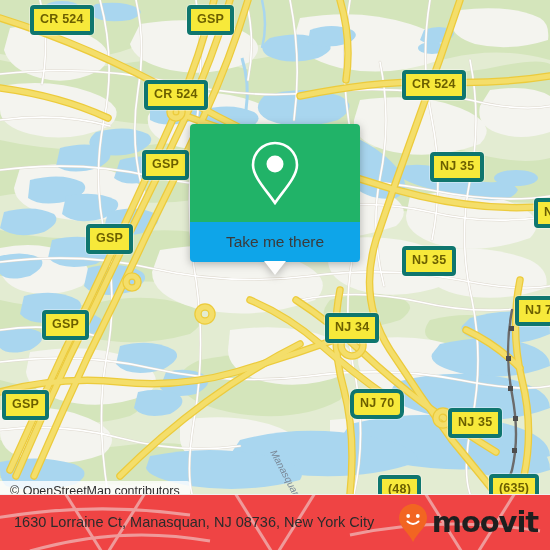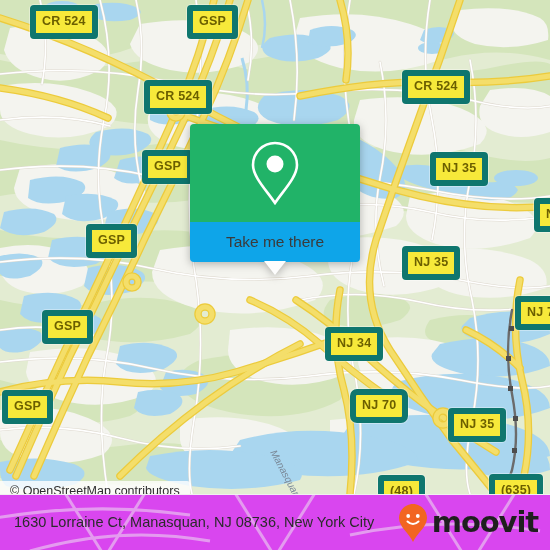--- a/index.html
+++ b/index.html
@@ -24,21 +24,21 @@
     width: 550px; height: 494px;
     overflow: hidden;
     background: #e3ecd2;
   }
   #map-svg { position: absolute; left: 0; top: 0; }
 
   
   .shield {
     position: absolute;
     background: #f7e93a;
-    border: 6px solid #0f766e;
+    border: 4px solid #0f766e;
     border-radius: 4px;
     color: #6b5f00;
     font-size: 12.5px;
     font-weight: bold;
     letter-spacing: .2px;
     line-height: 1;
     padding: 4px 6px 5px 6px;
     white-space: nowrap;
     font-family: "Liberation Sans", sans-serif;
     box-shadow: 0 0 0 1px rgba(255,255,255,.35);
@@ -106,21 +106,21 @@
     border-top-right-radius: 3px;
     border-bottom-right-radius: 3px;
     white-space: nowrap;
   }
 
   
   #footer {
     position: absolute;
     left: 0; top: 494px;
     width: 550px; height: 56px;
-    background: #d946ef;
+    background: #ef4444;
     overflow: hidden;
     border-top: 1px solid #f0f0f0;
   }
   #footer-watermark {
     position: absolute;
     left: 0; top: 0;
     opacity: .5;
   }
   #footer-inner {
     position: relative;
@@ -385,21 +385,21 @@
     <div class="shield" style="left:30px;  top:5px;">CR 524</div>
     <div class="shield" style="left:187px; top:5px;">GSP</div>
     <div class="shield" style="left:144px; top:80px;">CR 524</div>
     <div class="shield" style="left:402px; top:70px;">CR 524</div>
     <div class="shield" style="left:142px; top:150px;">GSP</div>
     <div class="shield" style="left:430px; top:152px;">NJ 35</div>
     <div class="shield" style="left:534px; top:198px;">NJ</div>
     <div class="shield" style="left:86px;  top:224px;">GSP</div>
     <div class="shield" style="left:402px; top:246px;">NJ 35</div>
     <div class="shield" style="left:42px;  top:310px;">GSP</div>
-    <div class="shield" style="left:325px; top:327px;text-align:right;">NJ 34</div>
+    <div class="shield" style="left:325px; top:313px;text-align:right;">NJ 34</div>
     <div class="shield" style="left:515px; top:296px;">NJ 71</div>
     <div class="shield" style="left:2px;   top:390px;">GSP</div>
     <div class="shield" style="left:350px; top:389px;border-radius:7px;">NJ 70</div>
     <div class="shield" style="left:448px; top:408px;">NJ 35</div>
     <div class="shield" style="left:378px; top:475px;">(48)</div>
     <div class="shield" style="left:489px; top:474px;">(635)</div>
 
     <div id="callout">
       <div id="callout-top" style="background:#21b368;">
         <svg width="56" height="68" viewBox="0 0 56 68">

